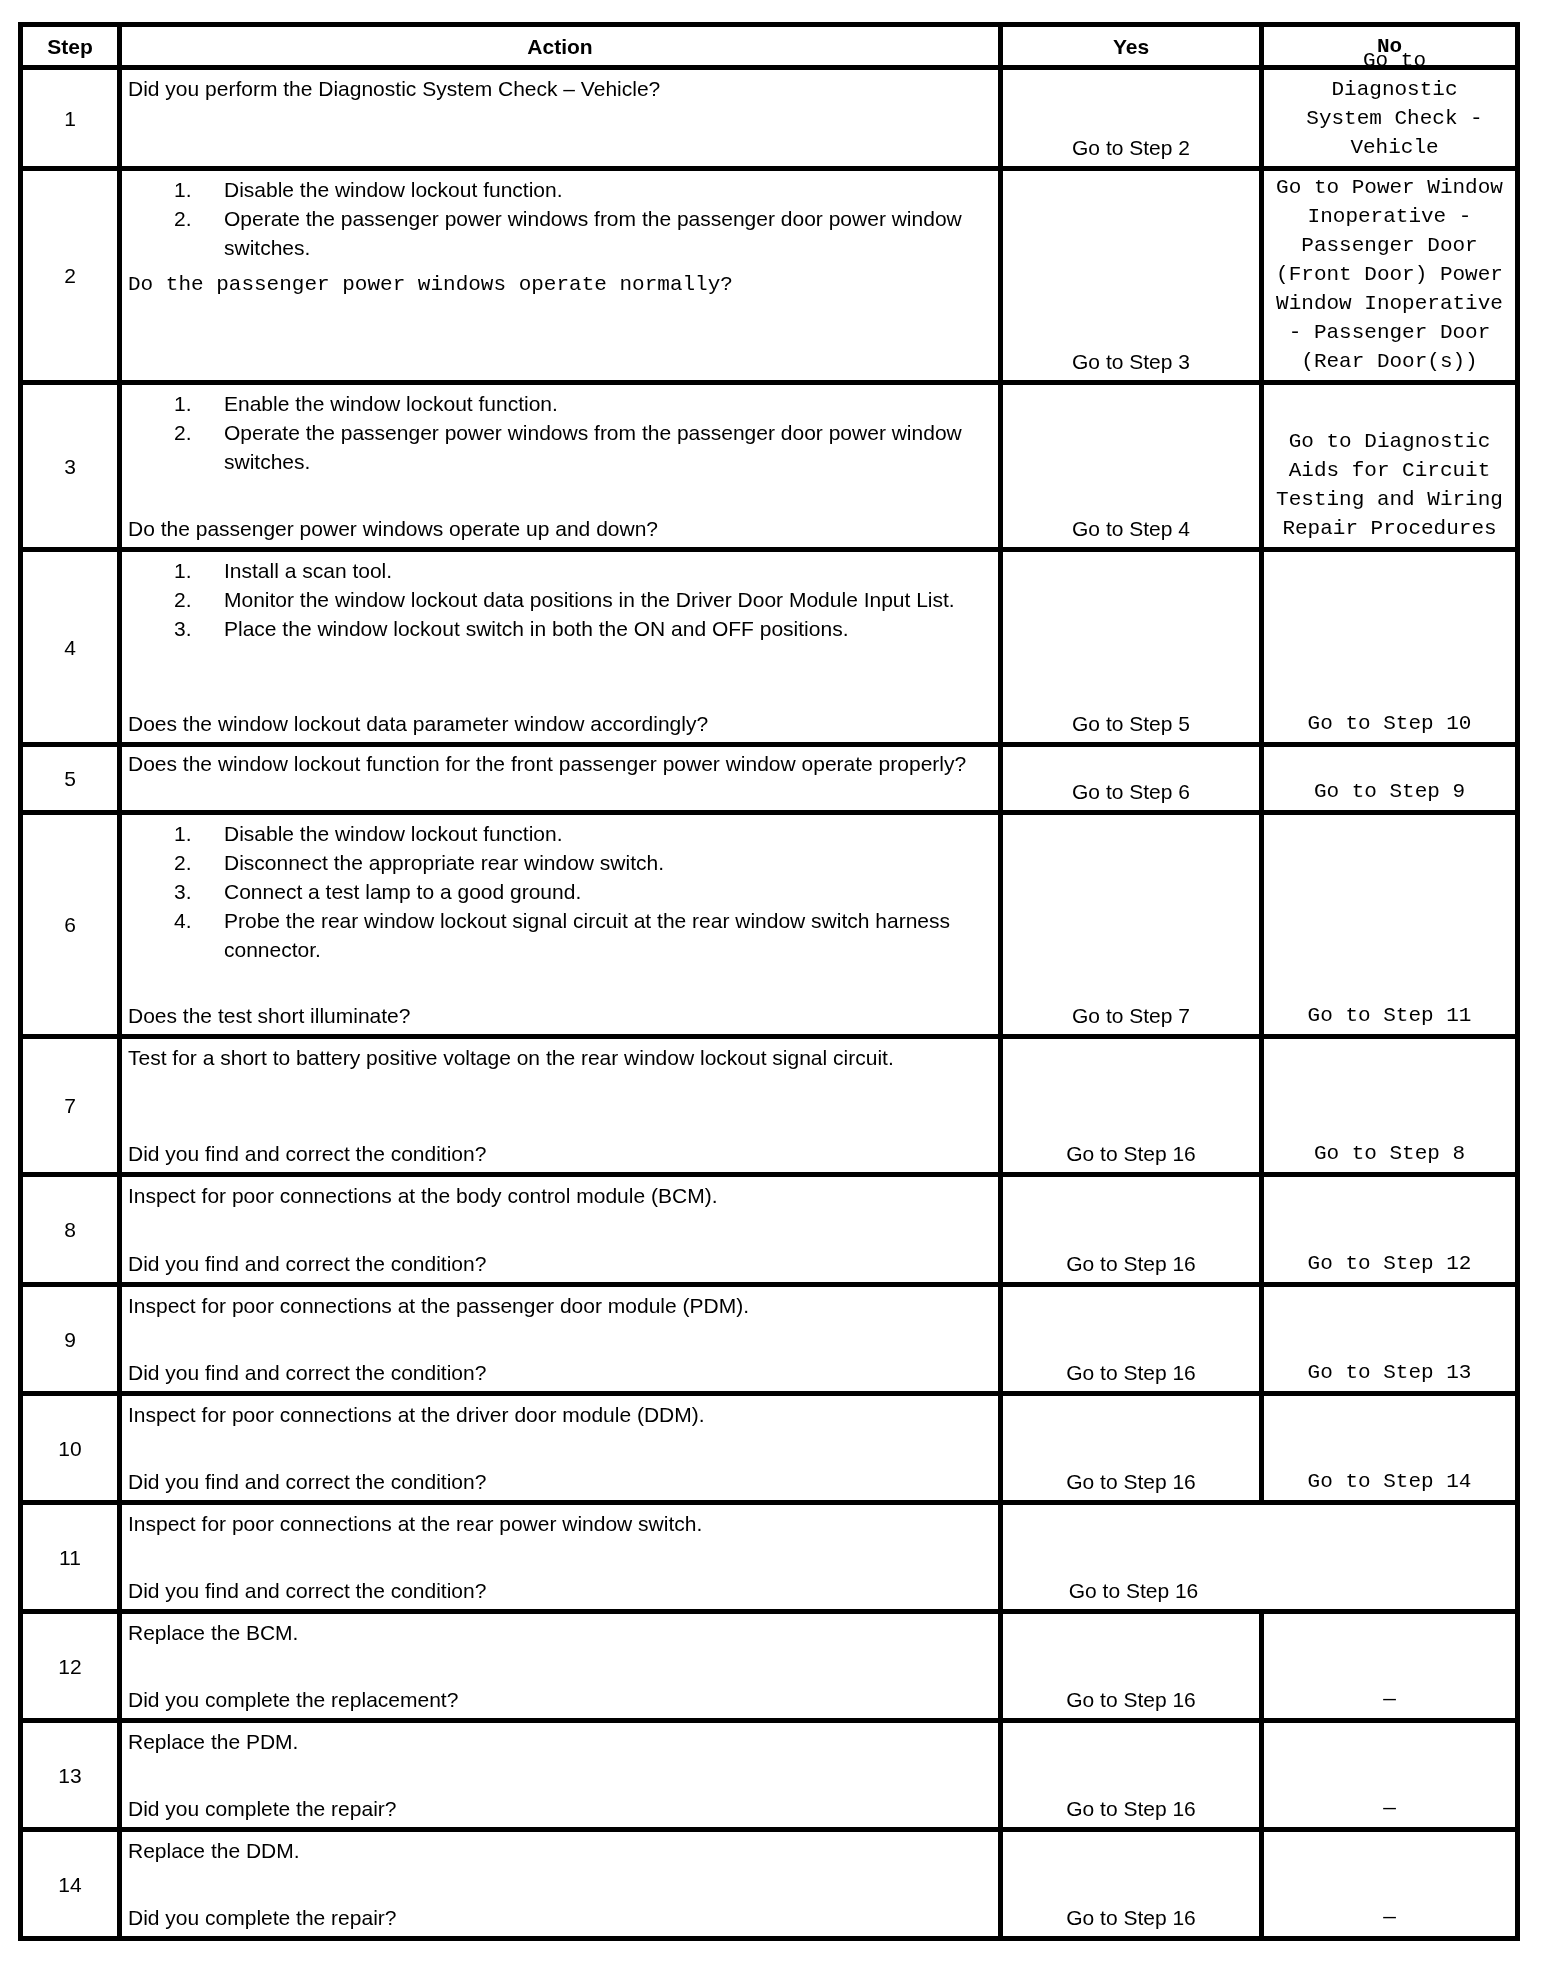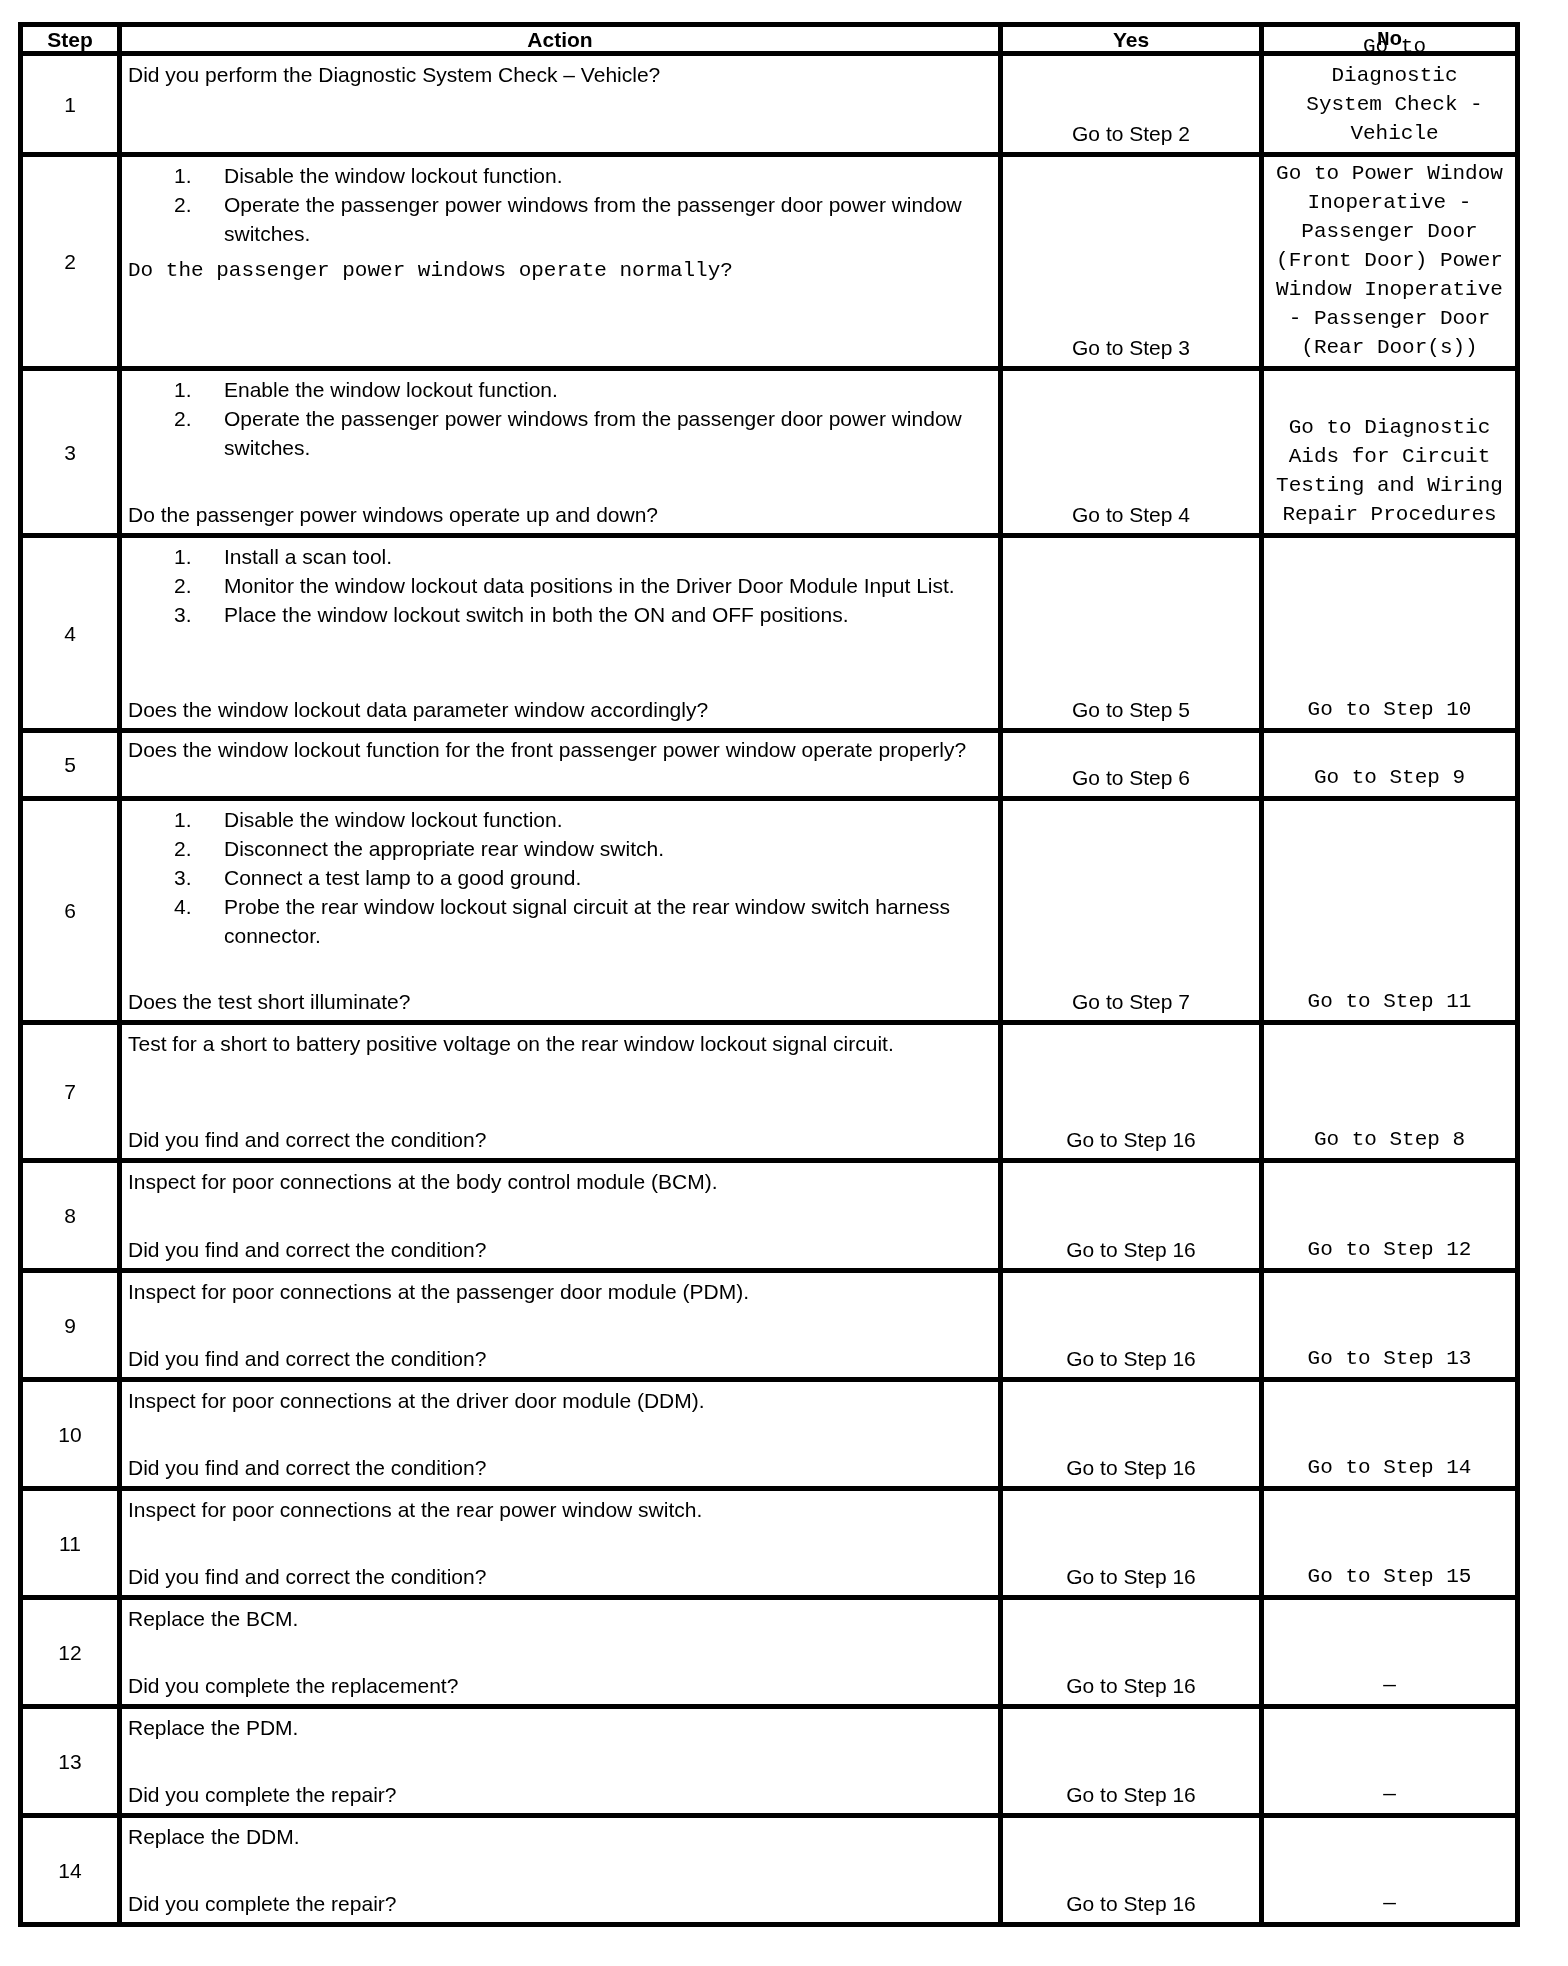--- a/index.html
+++ b/index.html
@@ -19,21 +19,21 @@
   ol.steps li { display: flex; }
   ol.steps li .num { width: 50px; padding-left: 46px; box-sizing: content-box; flex: none; }
   ol.steps li .txt { flex: 1; padding-right: 8px; }
   .q { }
   .dash { font-weight: normal; }
 </style>
 </head>
 <body>
 
 <div class="tbl">
-  <div class="row hdr" style="height:29px;">
+  <div class="row hdr" style="height:43px;">
     <div class="cell c-step">Step</div>
     <div class="cell c-action">Action</div>
     <div class="cell c-yes">Yes</div>
     <div class="cell c-no">No</div>
   </div>
 
   <div class="row" style="height:101px;">
     <div class="cell c-step">1</div>
     <div class="cell c-action">
       <div class="q">Did you perform the Diagnostic System Check – Vehicle?</div>
@@ -180,21 +180,20 @@
     <div class="cell c-no">Go to Step 14</div>
   </div>
 
   <div class="row" style="height:109px;">
     <div class="cell c-step">11</div>
     <div class="cell c-action">
       <div>Inspect for poor connections at the rear power window switch.</div>
       <div class="q">Did you find and correct the condition?</div>
     </div>
     <div class="cell c-yes">Go to Step 16</div>
-    <div class="cell c-no">Go to Step 15</div>
   </div>
 
   <div class="row" style="height:109px;">
     <div class="cell c-step">12</div>
     <div class="cell c-action">
       <div>Replace the BCM.</div>
       <div class="q">Did you complete the replacement?</div>
     </div>
     <div class="cell c-yes">Go to Step 16</div>
     <div class="cell c-no dash">—</div>

